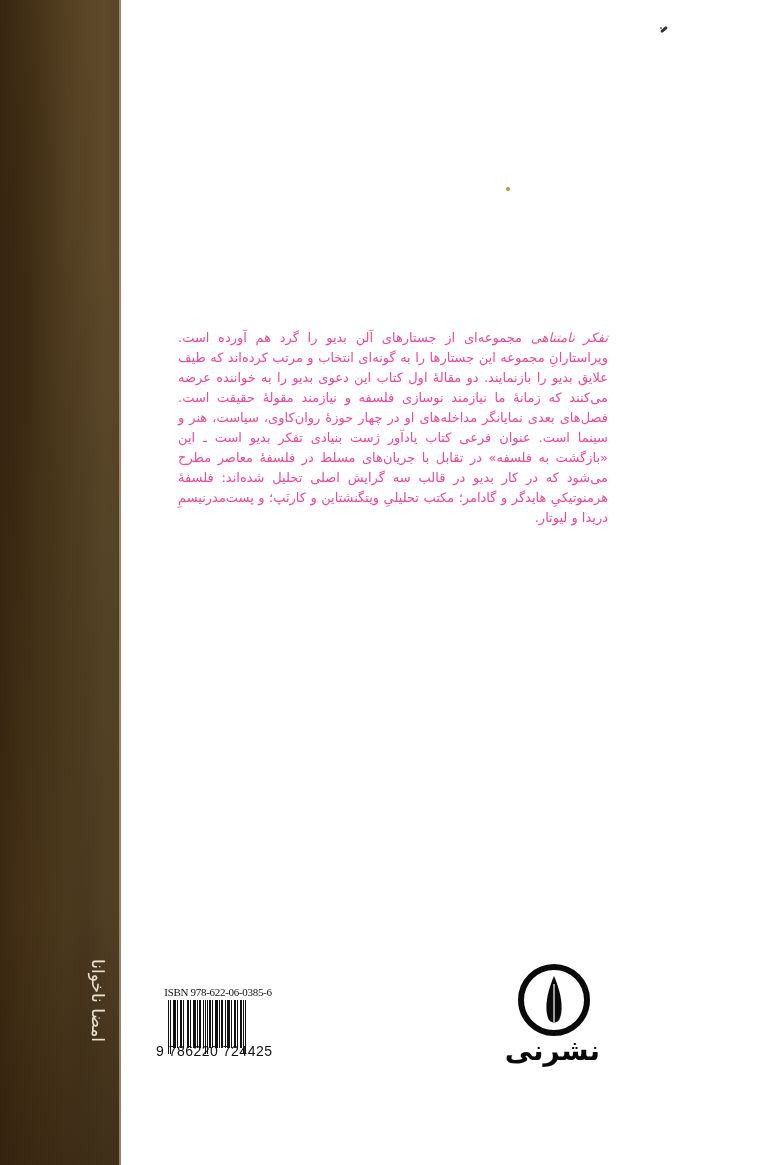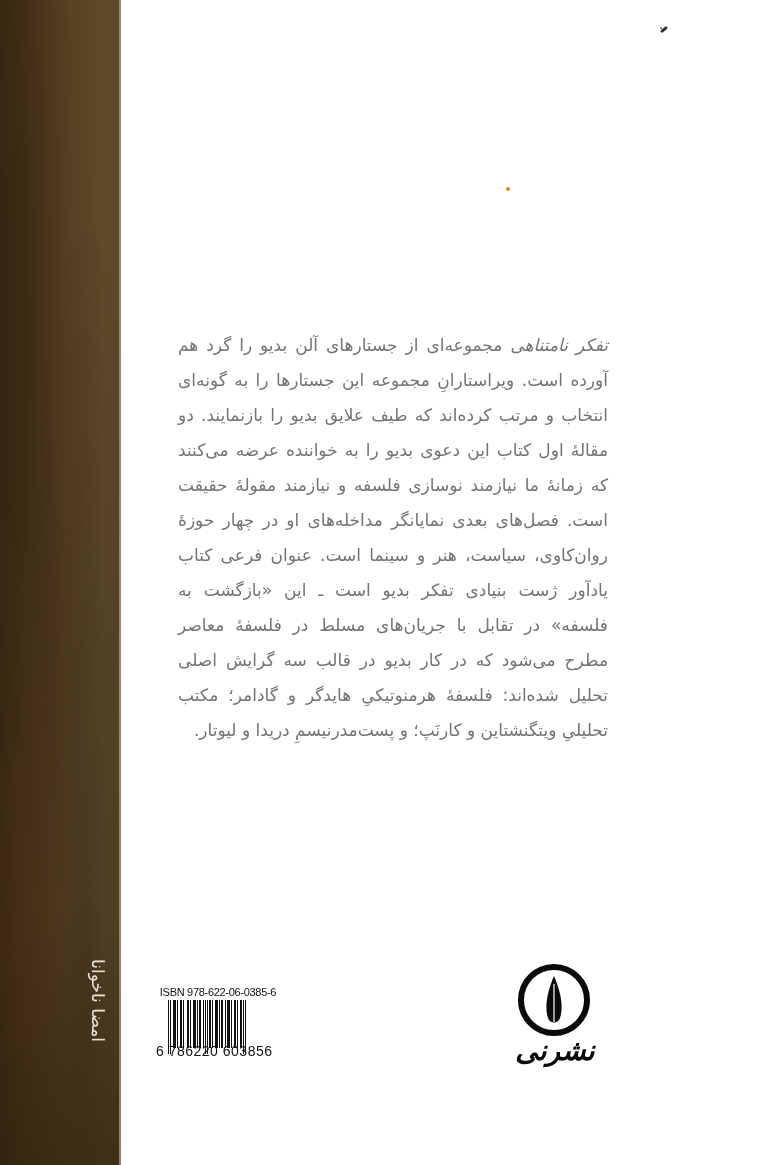--- a/index.html
+++ b/index.html
@@ -85,42 +85,42 @@
       background: #d08a2a;
     }
     .blurb {
       position: absolute;
       left: 178px;
       top: 328px;
       width: 430px;
       direction: rtl;
       text-align: justify;
       text-align-last: right;
-      color: #737373;
-      font-size: 17px;
-      line-height: 35px;
+      color: #ec4899;
+      font-size: 13px;
+      line-height: 20px;
     }
     .blurb p {
       margin: 0;
     }
     .blurb p + p {
       text-indent: 16px;
     }
     .blurb em {
       font-style: italic;
     }
     .isbn-block {
       position: absolute;
       left: 156px;
       top: 986px;
       width: 124px;
       height: 80px;
     }
     .isbn-label {
-      font-family: Liberation Sans, sans-serif;
+      font-family: Liberation Serif, serif;
       font-size: 11px;
       color: #111;
       letter-spacing: -0.3px;
       text-align: center;
       line-height: 12px;
       white-space: nowrap;
     }
     .barcode {
       display: flex;
       align-items: flex-start;
@@ -174,21 +174,20 @@
       left: 0;
       top: 74px;
       width: 90px;
       text-align: center;
       font-size: 28px;
       font-weight: bold;
       color: #0a0a0a;
       direction: rtl;
       line-height: 30px;
       font-family: "DejaVu Sans", sans-serif;
-      font-style: italic;
     }
   </style>
 </head>
 <body>
 
 <div class="spine">
   <div class="spine-bottom"></div>
   <div class="signature">امضا ناخوانا</div>
 </div>
 
@@ -250,21 +249,21 @@
     <span style="width:2px"></span>
       <span class="gap" style="width:1px"></span>
     <span style="width:1px"></span>
       <span class="gap" style="width:2px"></span>
     <span style="width:2px"></span>
       <span class="gap" style="width:1px"></span>
     <span class="tall" style="width:1px"></span>
       <span class="gap" style="width:1px"></span>
     <span class="tall" style="width:1px"></span>
   </div>
-  <div class="isbn-digits">6 786220 603856</div>
+  <div class="isbn-digits">9 786220 724425</div>
 </div>
 
 <div class="publisher">
   <div class="ring"></div>
   <svg class="seed" width="28" height="50" viewBox="0 0 28 50">
     <path d="M14 0 C 8 14, 4 30, 8 42 C 10 48, 18 48, 20 42 C 24 30, 20 14, 14 0 Z" fill="#0a0a0a"></path>
     <path d="M14 8 L 14 46" stroke="#ffffff" stroke-width="1.2"></path>
   </svg>
   <div class="name">نشرنی</div>
 </div>

